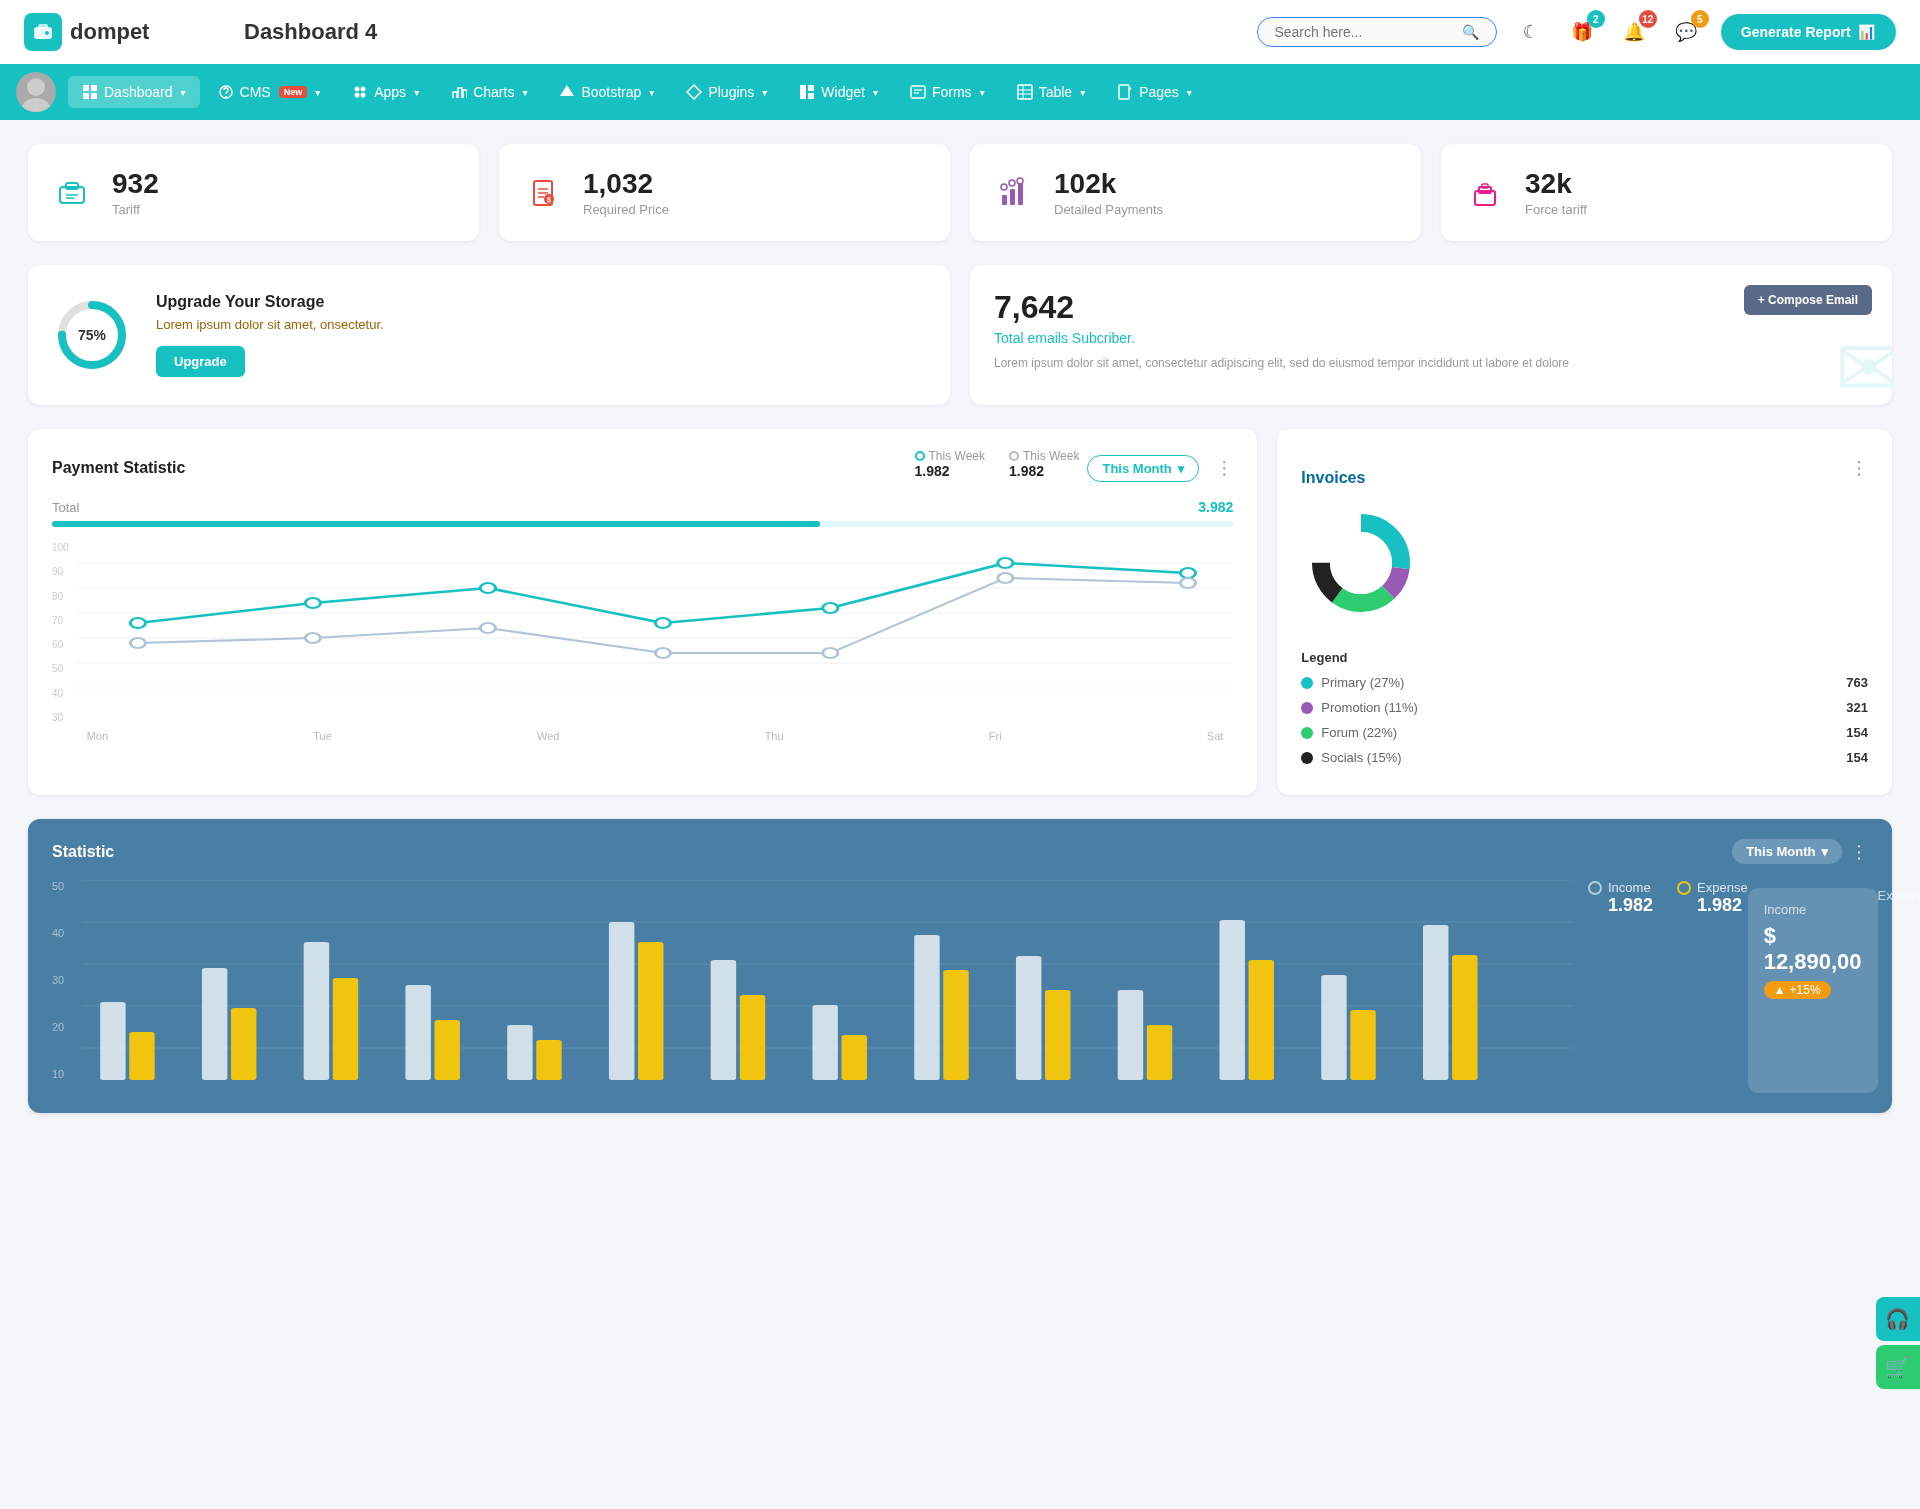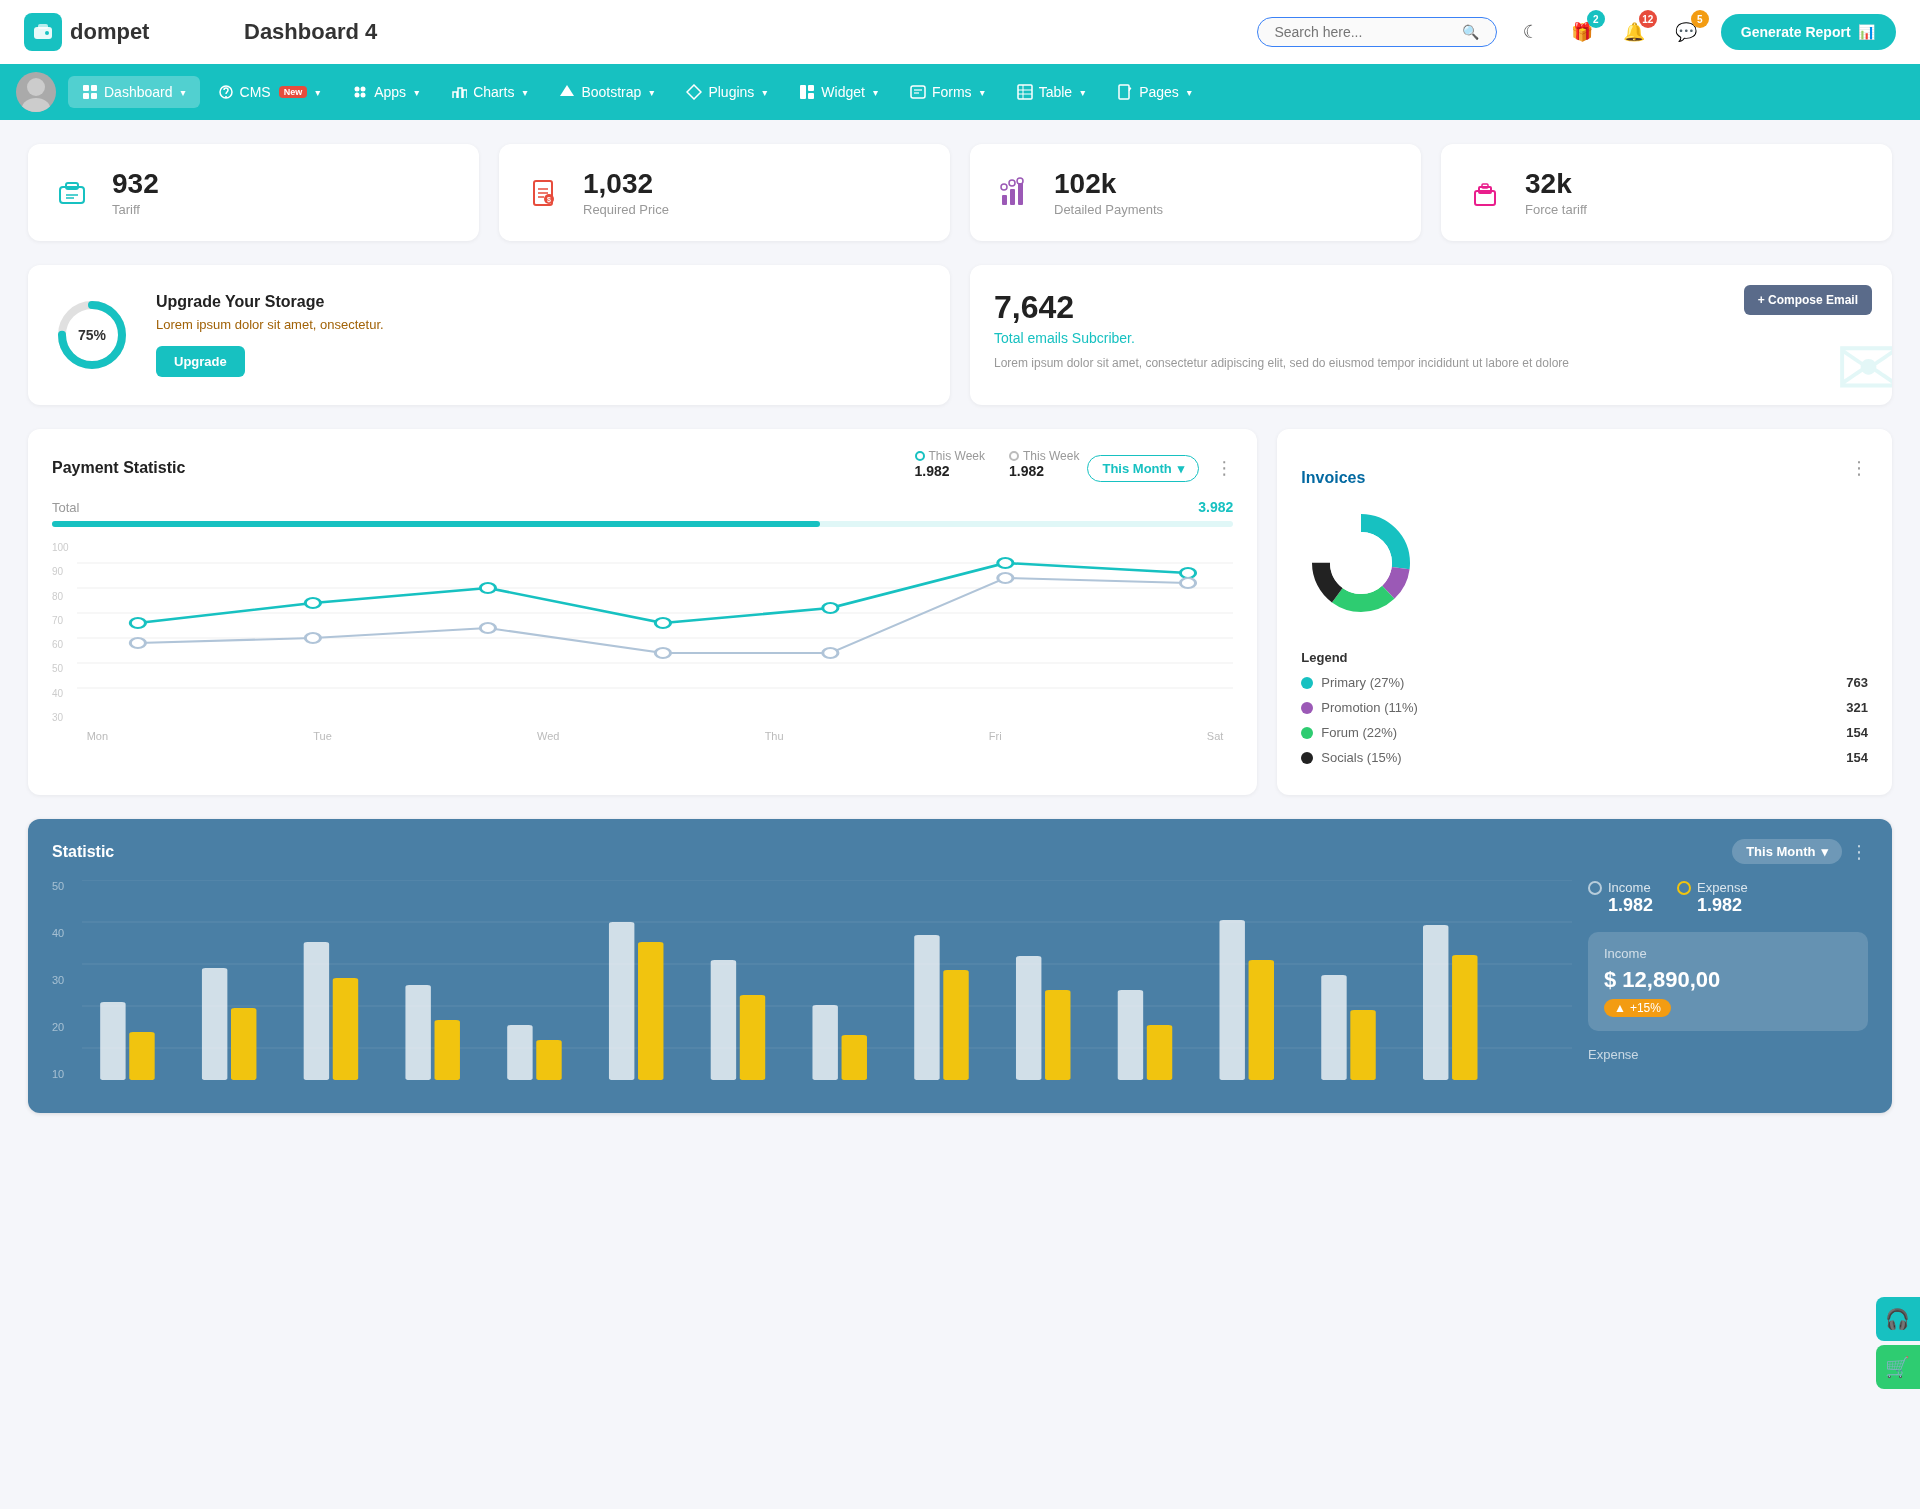--- a/index.html
+++ b/index.html
@@ -92,21 +92,21 @@
     .legend-color { width: 12px; height: 12px; border-radius: 50%; margin-right: 8px; flex-shrink: 0; }
     .legend-name { color: #666; flex: 1; display: flex; align-items: center; }
     .legend-num { font-weight: 600; color: #333; }
 
     
     .stat-chart-card { background: #4a7fa5; border-radius: 12px; padding: 20px 24px; box-shadow: 0 1px 4px rgba(0,0,0,0.12); position: relative; }
     .stat-chart-header { display: flex; align-items: center; justify-content: space-between; margin-bottom: 16px; }
     .stat-chart-title { font-size: 16px; font-weight: 700; color: #fff; }
     .stat-month-btn { background: rgba(255,255,255,0.2); border: none; color: #fff; border-radius: 20px; padding: 5px 14px; font-size: 13px; cursor: pointer; display: flex; align-items: center; gap: 6px; font-weight: 600; }
     .stat-chart-body { display: flex; gap: 16px; }
-    .stat-legend { width: 280px; display: flex; flex-direction: column; gap: 8px; }
+    .stat-legend { width: 280px; display: flex; flex-direction: row; gap: 0; }
     .stat-legend-label { font-size: 13px; color: rgba(255,255,255,0.8); display: flex; align-items: center; gap: 6px; }
     .stat-legend-val { font-size: 18px; font-weight: 700; color: #fff; margin-left: 20px; }
     .income-box { background: rgba(255,255,255,0.15); border-radius: 10px; padding: 14px 16px; margin-top: 8px; }
     .income-title { color: rgba(255,255,255,0.7); font-size: 13px; margin-bottom: 6px; }
     .income-amount { color: #fff; font-size: 22px; font-weight: 700; }
     .income-badge { display: inline-flex; align-items: center; gap: 4px; background: #f39c12; color: #fff; border-radius: 12px; padding: 2px 10px; font-size: 12px; margin-top: 6px; }
 
     
     .float-btns { position: fixed; right: 0; bottom: 120px; display: flex; flex-direction: column; gap: 4px; z-index: 100; }
     .float-btn { width: 44px; height: 44px; border-radius: 8px 0 0 8px; display: flex; align-items: center; justify-content: center; color: #fff; font-size: 20px; cursor: pointer; }

